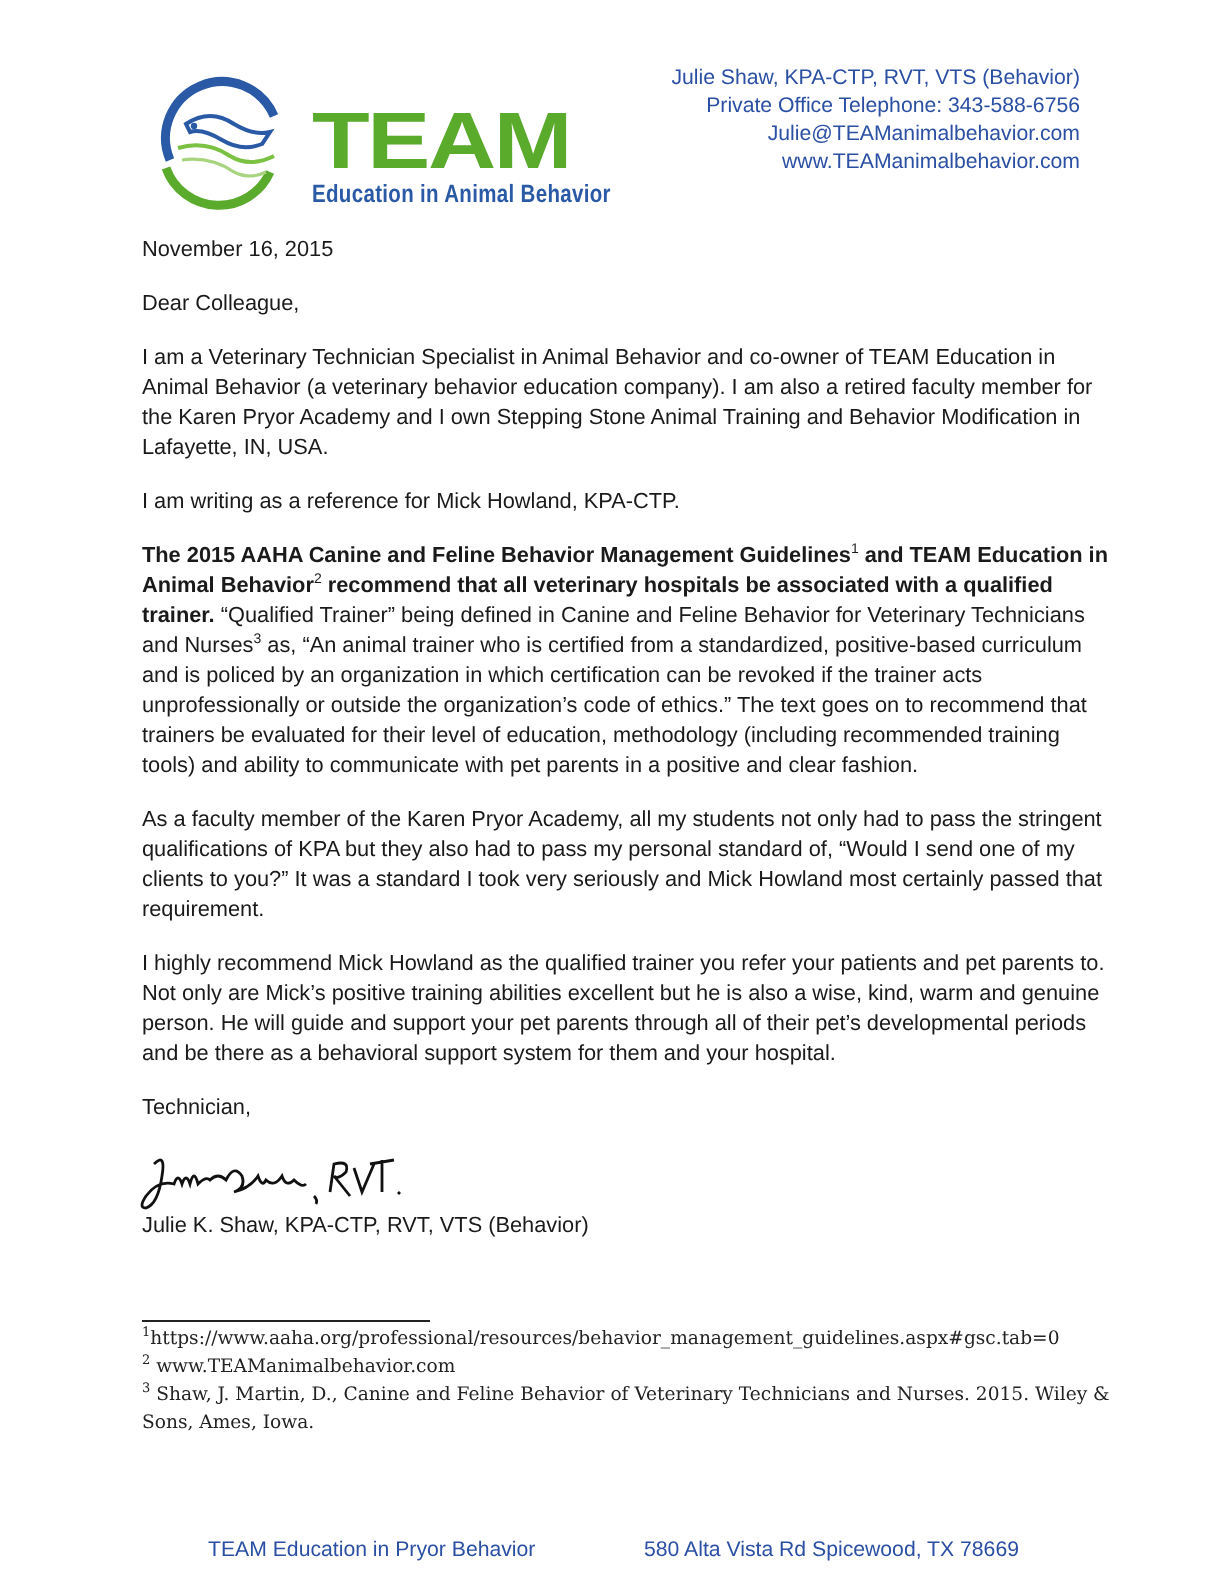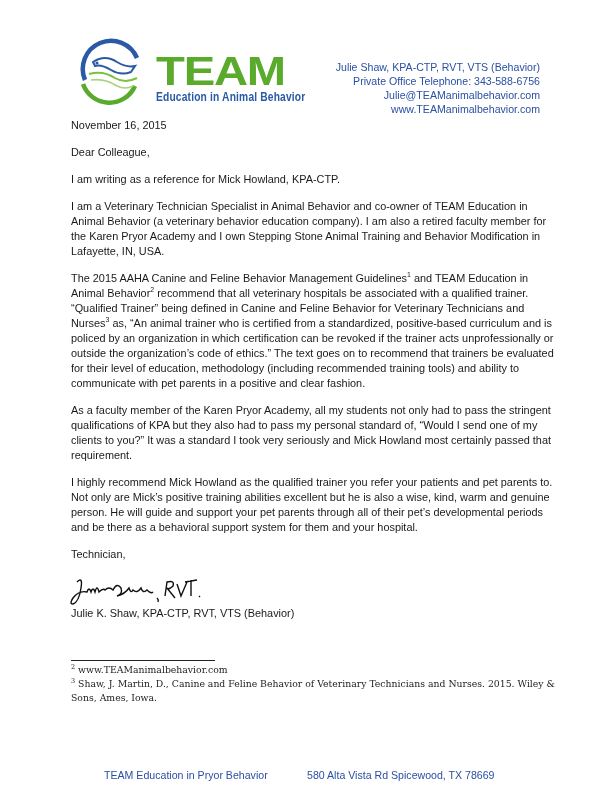--- a/index.html
+++ b/index.html
@@ -1,35 +1,35 @@
 <!DOCTYPE html>
 <html><head>
   <meta charset="utf-8">
   <style>
     html, body { margin: 0; padding: 0; background: #ffffff; }
     body { width: 612px; height: 792px; position: relative; overflow: hidden; font-family: "Liberation Sans", "DejaVu Sans", sans-serif; color: #1a1a1a; }
     .logo { position: absolute; left: 70px; top: 30px; width: 230px; height: 80px; }
     .logo-mark { position: absolute; left: 5px; top: 6px; width: 70px; height: 70px; }
     .logo-word { position: absolute; left: 86px; top: 21px; font-family: "Liberation Sans", sans-serif; font-weight: bold; font-size: 40px; line-height: 40px; color: #5aaa2b; letter-spacing: -1px; transform: scaleX(1.18); transform-origin: left top; }
     .logo-tag { position: absolute; left: 86px; top: 60px; font-family: "Liberation Sans", sans-serif; font-weight: bold; font-size: 12.5px; color: #2a5aa6; transform: scaleX(0.82); transform-origin: left top; white-space: nowrap; letter-spacing: 0.2px; }
-    .contact { position: absolute; right: 72px; top: 60px; text-align: right; color: #2a4fa3; font-size: 10.6px; line-height: 14px; }
+    .contact { position: absolute; right: 72px; top: 32px; text-align: right; color: #2a4fa3; font-size: 10.6px; line-height: 14px; }
     .contact div { white-space: nowrap; }
     .letter { position: absolute; left: 71px; top: 118px; width: 484px; font-size: 10.9px; line-height: 15px; color: #1a1a1a; }
     .letter p { margin: 0 0 12px 0; }
-    .bold { font-weight: normal; }
+    .bold { font-weight: bold; }
     sup { font-size: 7px; line-height: 0; vertical-align: super; }
     .signature { margin: 6px 0 0 -2px; height: 32px; }
     .sig-name { margin: 0; }
     .fn-rule { position: absolute; left: 71px; top: 660px; width: 144px; height: 1px; background: #222; }
     .footnotes { position: absolute; left: 71px; top: 663px; width: 490px; font-family: "DejaVu Serif", "Liberation Serif", serif; font-size: 9.3px; line-height: 14px; color: #222; }
     .footnotes div { margin: 0; }
     .footnotes .fn-num { font-size: 6.5px; vertical-align: super; line-height: 0; }
     .footer { position: absolute; top: 769px; left: 0; width: 612px; color: #2a4fa3; font-size: 10.6px; }
     .footer .f-left { position: absolute; left: 104px; white-space: nowrap; }
-    .footer .f-right { position: absolute; left: 307px; white-space: nowrap; }
+    .footer .f-right { position: absolute; left: 322px; white-space: nowrap; }
   </style>
 </head>
 <body>
 
 <div class="logo">
   <svg class="logo-mark" viewBox="0 0 70 70">
     <path d="M10 44 A28 28 0 0 1 62 22" fill="none" stroke="#2a5aa6" stroke-width="4.5"></path>
     <path d="M8 48 A28 28 0 0 0 60 50" fill="none" stroke="#5aaa2b" stroke-width="4.5"></path>
     <path d="M18 26 Q30 18 42 26 Q52 32 60 30 L56 36 Q46 40 36 34 Q26 28 20 30 Z" fill="none" stroke="#2a5aa6" stroke-width="2"></path>
     <path d="M14 38 Q28 34 40 42 Q50 48 62 42" fill="none" stroke="#7bc244" stroke-width="2"></path>
@@ -43,38 +43,39 @@
 <div class="contact">
   <div>Julie Shaw, KPA-CTP, RVT, VTS (Behavior)</div>
   <div>Private Office Telephone: 343-588-6756</div>
   <div>Julie@TEAManimalbehavior.com</div>
   <div>www.TEAManimalbehavior.com</div>
 </div>
 
 <div class="letter">
   <p>November 16, 2015</p>
   <p>Dear Colleague,</p>
+  <p>I am a Veterinary Technician Specialist in Animal Behavior and co-owner of TEAM Education in Animal Behavior (a veterinary behavior education company).  I am also a retired faculty member for the Karen Pryor Academy and I own Stepping Stone Animal Training and Behavior Modification in Lafayette, IN, USA.</p>
   <p>I am writing as a reference for Mick Howland, KPA-CTP.</p>
-  <p>I am a Veterinary Technician Specialist in Animal Behavior and co-owner of TEAM Education in Animal Behavior (a veterinary behavior education company).  I am also a retired faculty member for the Karen Pryor Academy and I own Stepping Stone Animal Training and Behavior Modification in Lafayette, IN, USA.</p>
   <p><span class="bold">The 2015 AAHA Canine and Feline Behavior Management Guidelines</span><sup>1</sup><span class="bold"> and TEAM Education in Animal Behavior</span><sup>2</sup><span class="bold"> recommend that all veterinary hospitals be associated with a qualified trainer.</span><span>  “Qualified Trainer” being defined in Canine and Feline Behavior for Veterinary Technicians and Nurses</span><sup>3</sup><span> as, “An animal trainer who is certified from a standardized, positive-based curriculum and is policed by an organization in which certification can be revoked if the trainer acts unprofessionally or outside the organization’s code of ethics.”  The text goes on to recommend that trainers be evaluated for their level of education, methodology (including recommended training tools) and ability to communicate with pet parents in a positive and clear fashion.</span></p>
   <p>As a faculty member of the Karen Pryor Academy, all my students not only had to pass the stringent qualifications of KPA but they also had to pass my personal standard of, “Would I send one of my clients to you?”  It was a standard I took very seriously and Mick Howland most certainly passed that requirement.</p>
   <p>I highly recommend Mick Howland as the qualified trainer you refer your patients and pet parents to. Not only are Mick’s positive training abilities excellent but he is also a wise, kind, warm and genuine person.  He will guide and support your pet parents through all of their pet’s developmental periods and be there as a behavioral support system for them and your hospital.</p>
   <p>Technician,</p>
   <div class="signature">
     <svg width="150" height="32" viewBox="0 0 150 32">
       <path d="M8 8 Q14 2 12 14 Q10 28 4 30 Q0 30 4 24 Q10 16 18 18 Q20 12 22 18 Q24 12 26 18 Q28 10 30 18 Q34 14 36 16 Q40 12 44 16 Q48 8 52 14 Q54 20 48 22 Q56 20 60 14 Q62 20 64 16 Q68 20 72 14 Q74 20 78 16 Q82 20 84 18" fill="none" stroke="#111" stroke-width="1.4"></path>
       <path d="M88 24 Q90 26 89 28" fill="none" stroke="#111" stroke-width="1.4"></path>
       <path d="M96 22 L98 8 Q106 6 104 12 Q100 16 98 14 L106 24 M108 10 L112 22 L118 8 M116 8 L128 6 M122 6 L122 22 M130 22 L131 23" fill="none" stroke="#111" stroke-width="1.4"></path>
     </svg>
   </div>
   <p class="sig-name">Julie K. Shaw, KPA-CTP, RVT, VTS (Behavior)</p>
 </div>
 
 <div class="fn-rule"></div>
 <div class="footnotes">
+  <div><span class="fn-num">1</span><span style="word-break: break-all;">https://www.aaha.org/professional/resources/behavior_management_guidelines.aspx#gsc.tab=0</span></div>
   <div><span class="fn-num">2</span><span> www.TEAManimalbehavior.com</span></div>
   <div><span class="fn-num">3</span><span> Shaw, J. Martin, D., Canine and Feline Behavior of Veterinary Technicians and Nurses. 2015. Wiley &amp; Sons, Ames, Iowa.</span></div>
 </div>
 
 <div class="footer">
   <span class="f-left">TEAM Education in Pryor Behavior</span>
   <span class="f-right">580 Alta Vista Rd Spicewood, TX 78669</span>
 </div>
 
 </body></html>

